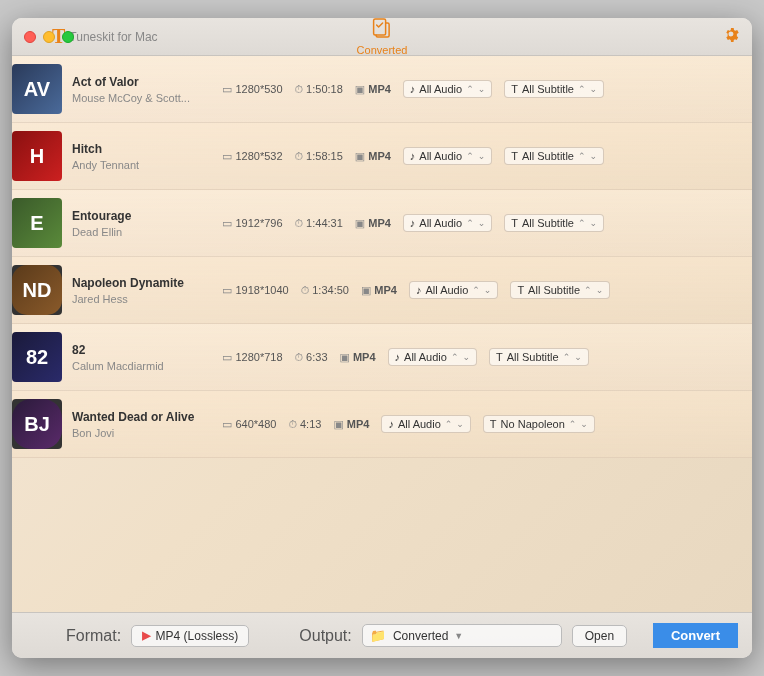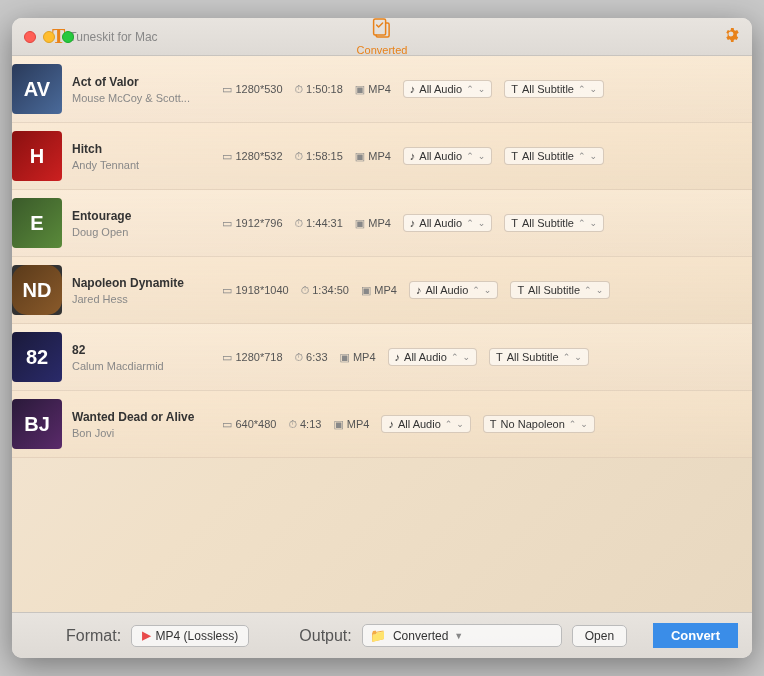--- a/index.html
+++ b/index.html
@@ -143,21 +143,21 @@
       justify-content: center;
       font-size: 20px;
       color: #fff;
       font-weight: bold;
     }
     .thumb-1 { background: linear-gradient(135deg, #2a3a5a, #4a6a9a); }
     .thumb-2 { background: linear-gradient(135deg, #8a1010, #cc2020); }
     .thumb-3 { background: linear-gradient(135deg, #3a5a2a, #5a8a3a); }
     .thumb-4 { background: linear-gradient(135deg, #5a3a1a, #8a5a2a); border-radius: 15px; }
     .thumb-5 { background: linear-gradient(135deg, #1a1a3a, #2a2a6a); }
-    .thumb-6 { background: linear-gradient(135deg, #2a1a3a, #5a2a6a); }
+    .thumb-6 { background: linear-gradient(135deg, #2a1a3a, #5a2a6a); border-radius: 19px; }
     .file-info {
       flex: 0 0 140px;
     }
     .file-title {
       font-size: 12px;
       font-weight: 600;
       color: #333;
       margin-bottom: 3px;
     }
     .file-author {
@@ -179,21 +179,21 @@
       color: #555;
       white-space: nowrap;
     }
     .meta-icon {
       font-size: 11px;
       color: #888;
     }
     .format-badge {
       font-size: 11px;
       color: #555;
-      font-weight: 400;
+      font-weight: 700;
     }
     .dropdown {
       display: flex;
       align-items: center;
       background: rgba(255,255,255,0.6);
       border: 1px solid rgba(180,160,140,0.5);
       border-radius: 4px;
       padding: 2px 6px;
       font-size: 11px;
       color: #333;
@@ -376,21 +376,21 @@
         <span class="dropdown-arrow">⌄</span>
       </div>
     </div>
   </li>
         <li class="file-item">
     <div class="thumbnail">
       <div class="thumb-placeholder thumb-3">E</div>
     </div>
     <div class="file-info">
       <div class="file-title">Entourage</div>
-      <div class="file-author">Doug Open</div>
+      <div class="file-author">Dead Ellin</div>
     </div>
     <div class="file-meta">
       <div class="meta-item">
         <span class="meta-icon">▭</span>
         <span>1912*796</span>
       </div>
       <div class="meta-item">
         <span class="meta-icon">⏱</span>
         <span>1:44:31</span>
       </div>

